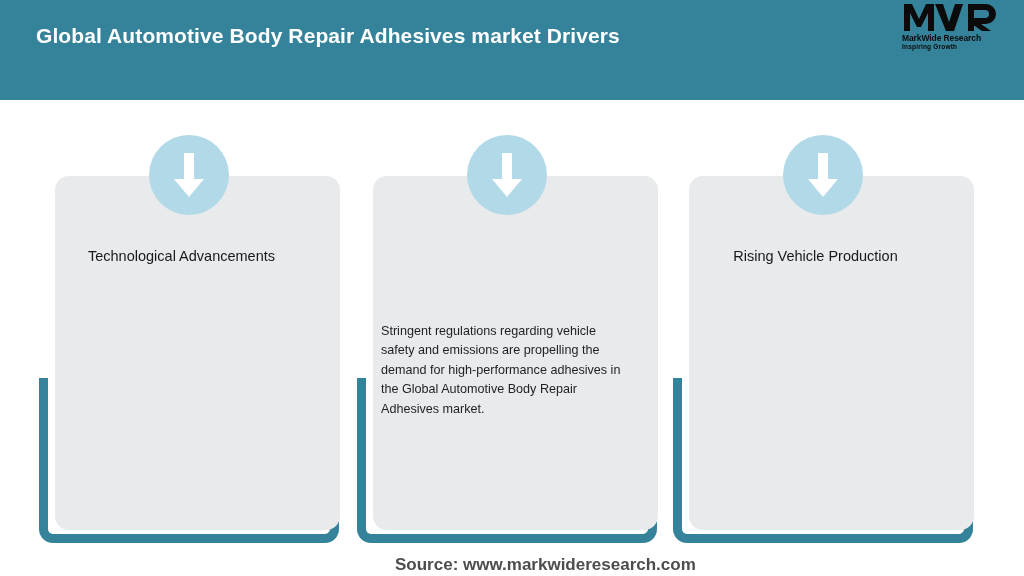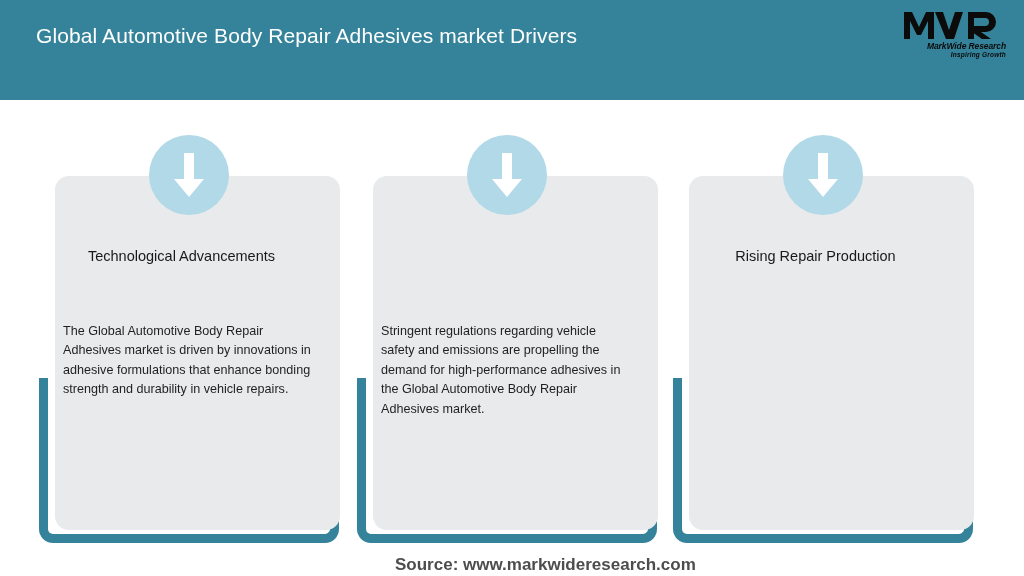--- a/index.html
+++ b/index.html
@@ -22,35 +22,34 @@
     top: 0;
     width: 1024px;
     height: 100px;
     background: #35839a;
   }
   #page-title {
     position: absolute;
     left: 36px;
     top: 24px;
     font-size: 21px;
-    font-weight: normal;
+    font-weight: bold;
     color: #ffffff;
     letter-spacing: 0.1px;
     white-space: nowrap;
   }
 
   
   #logo {
     position: absolute;
     right: 18px;
-    top: 10px;
+    top: 2px;
     width: 104px;
     height: 56px;
-    text-align: right;
-    font-style: italic;
+    text-align: left;
   }
   #logo-mark {
     display: block;
     height: 30px;
   }
   #logo-name {
     display: block;
     font-size: 8.5px;
     font-weight: bold;
     color: #0b0b0b;
@@ -201,21 +200,20 @@
 
   <div class="card-wrap c0">
     <div class="card-frame"></div>
     <div class="card"></div>
     <div class="card-icon">
       <svg width="34" height="46" viewBox="0 0 34 46" aria-hidden="true">
         <polygon points="12,1 22,1 22,27 32,27 17,45 2,27 12,27" fill="#ffffff"></polygon>
       </svg>
     </div>
     <div class="card-title">Technological Advancements</div>
-    <div class="card-body">The Global Automotive Body Repair Adhesives market is driven by innovations in adhesive formulations that enhance bonding strength and durability in vehicle repairs.</div>
   </div>
 
   <div class="card-wrap c1">
     <div class="card-frame"></div>
     <div class="card"></div>
     <div class="card-icon">
       <svg width="34" height="46" viewBox="0 0 34 46" aria-hidden="true">
         <polygon points="12,1 22,1 22,27 32,27 17,45 2,27 12,27" fill="#ffffff"></polygon>
       </svg>
     </div>
@@ -223,20 +221,20 @@
   </div>
 
   <div class="card-wrap c2">
     <div class="card-frame"></div>
     <div class="card"></div>
     <div class="card-icon">
       <svg width="34" height="46" viewBox="0 0 34 46" aria-hidden="true">
         <polygon points="12,1 22,1 22,27 32,27 17,45 2,27 12,27" fill="#ffffff"></polygon>
       </svg>
     </div>
-    <div class="card-title">Rising Repair Production</div>
+    <div class="card-title">Rising Vehicle Production</div>
   </div>
 
 </div>
 
 <div id="footer">
   <div id="footer-source">Source: www.markwideresearch.com</div>
 </div>
 
 </body></html>

